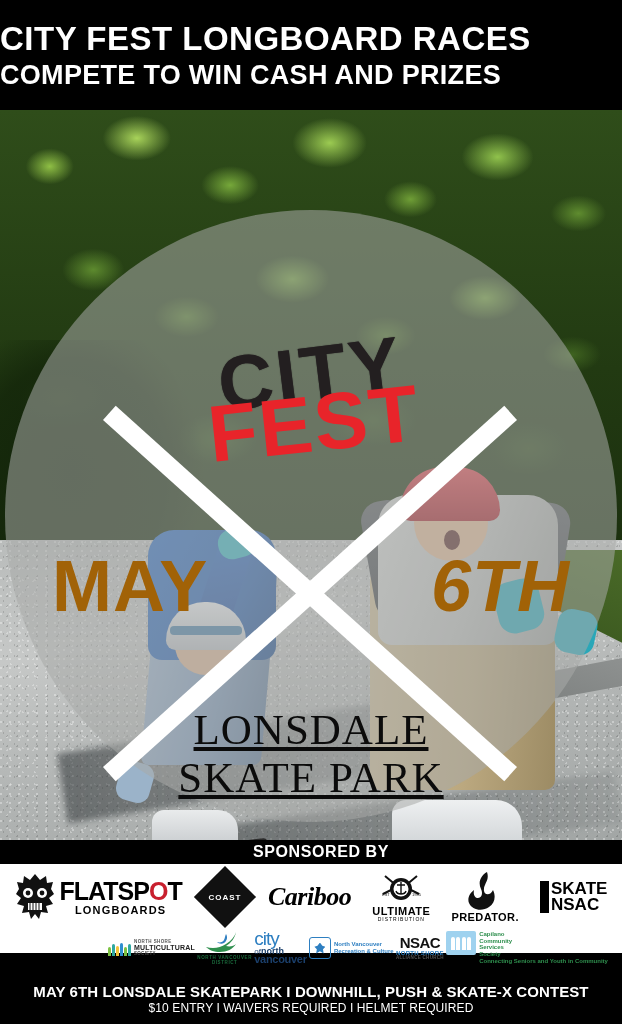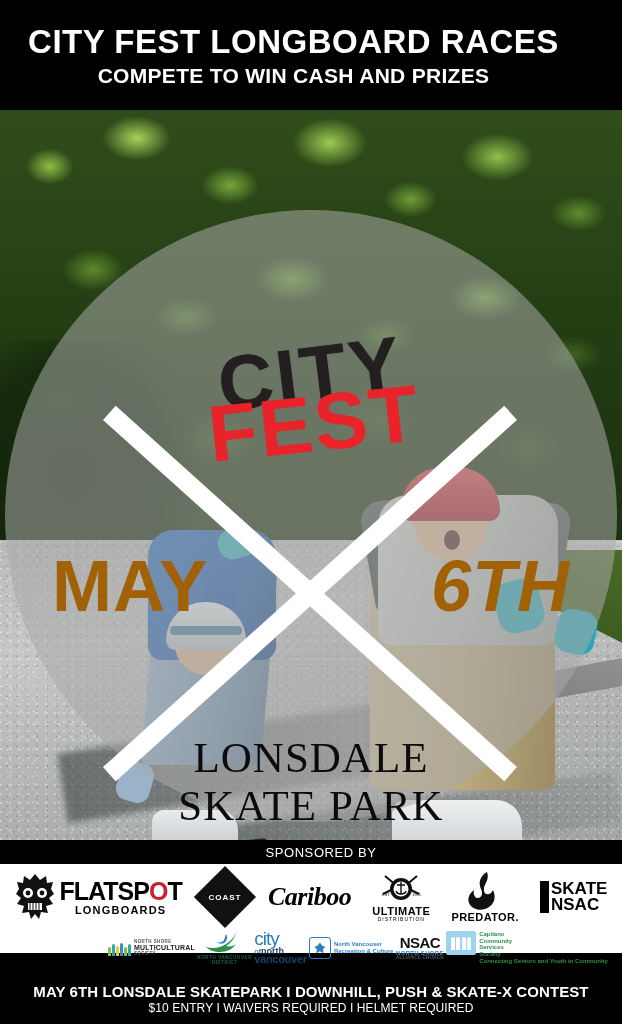--- a/index.html
+++ b/index.html
@@ -10,29 +10,29 @@
     position:relative;
     width:622px;height:1024px;
     overflow:hidden;
     background:#000;
   }
 
   
   .top-band{
     position:absolute;left:0;top:0;width:587px;height:110px;
     background:#000;color:#fff;
-    display:flex;flex-direction:column;align-items:center;justify-content:center;
+    display:flex;flex-direction:column;align-items:flex-start;justify-content:center;
     text-align:center;
   }
   .top-title{
     font-size:33px;font-weight:bold;letter-spacing:.5px;line-height:1;
     margin-bottom:7px;
   }
   .top-sub{
-    font-size:21px;font-weight:bold;letter-spacing:.3px;line-height:1;
+    font-size:27px;font-weight:bold;letter-spacing:.3px;line-height:1;
   }
 
   
   .photo{
     position:absolute;left:0;top:110px;width:622px;height:730px;
     overflow:hidden;
     background:#0d1a08;
   }
   
   .foliage{
@@ -242,33 +242,33 @@
   .xmark span{
     position:absolute;left:50%;top:50%;
     width:540px;height:19px;background:#fff;
     margin-left:-270px;margin-top:-9px;
   }
   .xmark .s1{transform:rotate(42deg);}
   .xmark .s2{transform:rotate(-42deg);}
 
   
   .venue{
-    position:absolute;left:0;top:624px;width:622px;
+    position:absolute;left:0;top:596px;width:622px;
     text-align:center;color:#0b0b0b;
     font-family:"Liberation Serif",serif;
-    font-size:43px;line-height:1.12;letter-spacing:1px;
+    font-size:43px;line-height:1.12;letter-spacing:1px;text-decoration:underline;
   }
 
   
   .sponsor-band{
     position:absolute;left:0;top:840px;width:622px;height:24px;
     background:#000;color:#fff;
     display:flex;align-items:center;justify-content:center;
   }
-  .sponsor-band-text{font-size:13px;font-weight:normal;letter-spacing:.6px;margin-left:20px;}
+  .sponsor-band-text{font-size:16px;font-weight:bold;letter-spacing:.6px;margin-left:20px;}
 
   
   .sponsors{
     position:absolute;left:0;top:864px;width:622px;height:89px;
     background:#fff;
   }
   .sponsor-row-main{
     position:absolute;left:0;top:2px;width:622px;height:62px;
     display:flex;align-items:center;justify-content:space-around;
     padding:0 4px;box-sizing:border-box;

